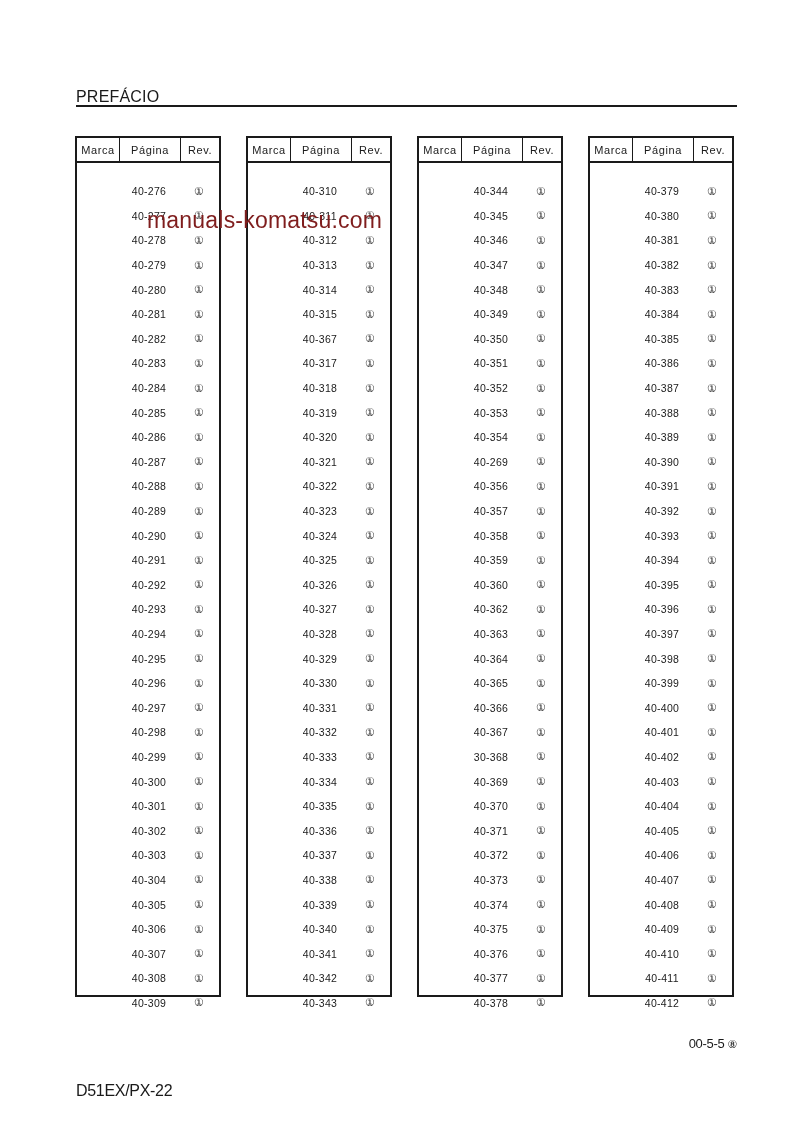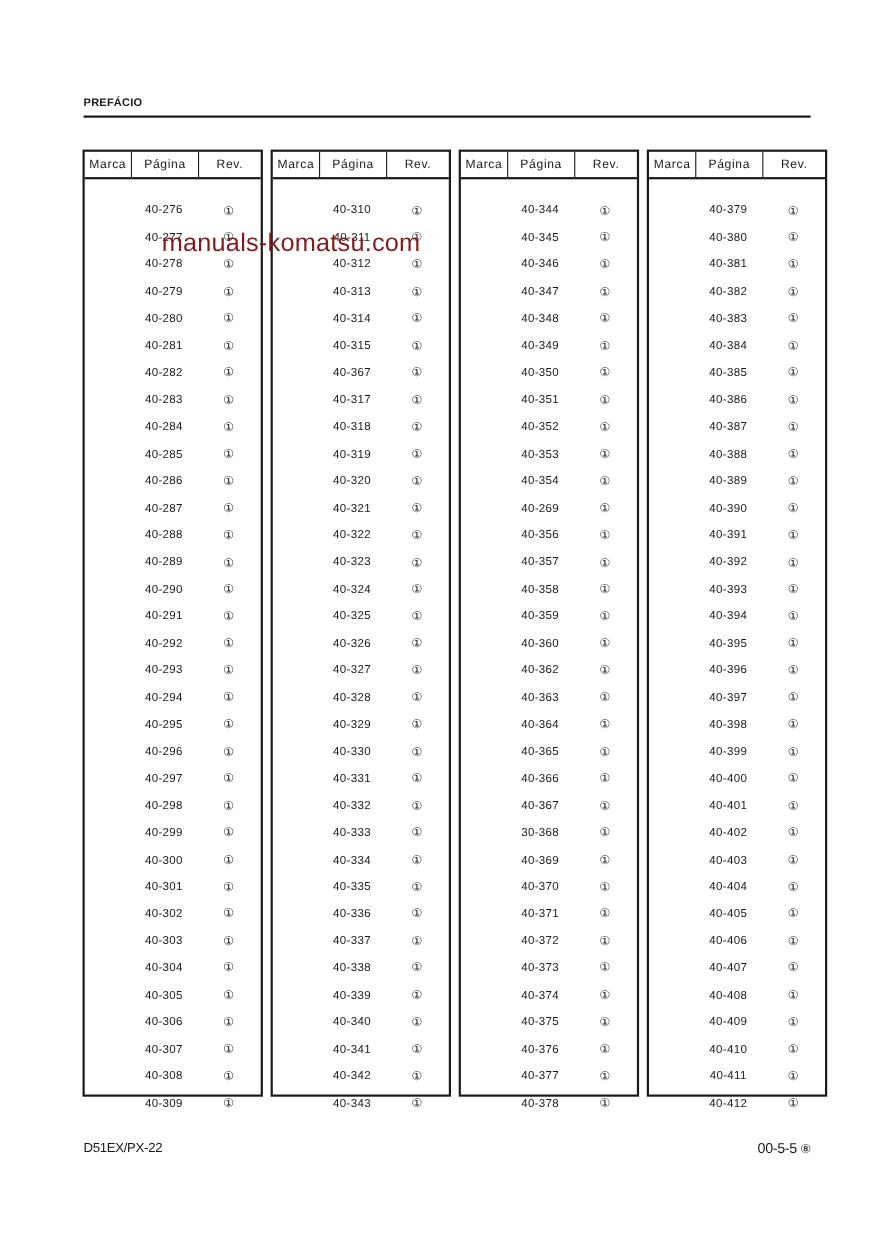--- a/index.html
+++ b/index.html
@@ -1,32 +1,32 @@
 <!DOCTYPE html>
 <html><head>
 <meta charset="utf-8">
 <style>
   html, body { margin: 0; padding: 0; background: #ffffff; }
   body { width: 794px; height: 1123px; position: relative; overflow: hidden;
          font-family: "Liberation Sans", sans-serif; color: #1a1a1a; }
-  .title { position: absolute; left: 76px; top: 88px; font-size: 10px; font-weight: bold; letter-spacing: 0.2px; }
+  .title { position: absolute; left: 76px; top: 88px; font-size: 16px; font-weight: normal; letter-spacing: 0.2px; }
   .rule { position: absolute; left: 76px; top: 105px; width: 661px; height: 2px; background: #1a1a1a; }
-  .tbl { position: absolute; top: 136px; width: 164px; height: 861px;
+  .tbl { position: absolute; top: 136px; width: 146px; height: 861px;
          border: 2px solid #1a1a1a; box-sizing: border-box; }
   .thead { display: flex; height: 25px; border-bottom: 2px solid #1a1a1a; box-sizing: border-box; }
   .th { font-size: 11px; display: flex; align-items: center; justify-content: center; letter-spacing: 0.6px; }
   .th.c1 { width: 42px; border-right: 1px solid #1a1a1a; }
   .th.c2 { width: 60px; border-right: 1px solid #1a1a1a; }
   .th.c3 { flex: 1; }
   .tbody { padding-top: 16px; }
   .row { display: flex; height: 24.6px; align-items: center; font-size: 10.5px; }
   .row .c1 { width: 42px; }
   .row .c2 { width: 60px; text-align: center; letter-spacing: 0.3px; }
   .row .c3 { flex: 1; text-align: center; font-size: 11px; }
-  .footer-left { position: absolute; left: 76px; top: 1036px; font-size: 12px; letter-spacing: -0.3px; }
+  .footer-left { position: absolute; left: 76px; top: 1082px; font-size: 16px; letter-spacing: -0.3px; }
   .footer-right { position: absolute; right: 57px; top: 1036px; font-size: 13px; letter-spacing: -0.3px; }
   .footer-right .rev { font-size: 11px; margin-left: 3px; }
   .watermark { position: absolute; left: 147px; top: 207px; font-size: 23px; color: #7f1d1d; letter-spacing: 0.2px; white-space: nowrap; }
 </style>
 </head>
 <body>
 
 <div class="title">PREFÁCIO</div>
 <div class="rule"></div>
 

